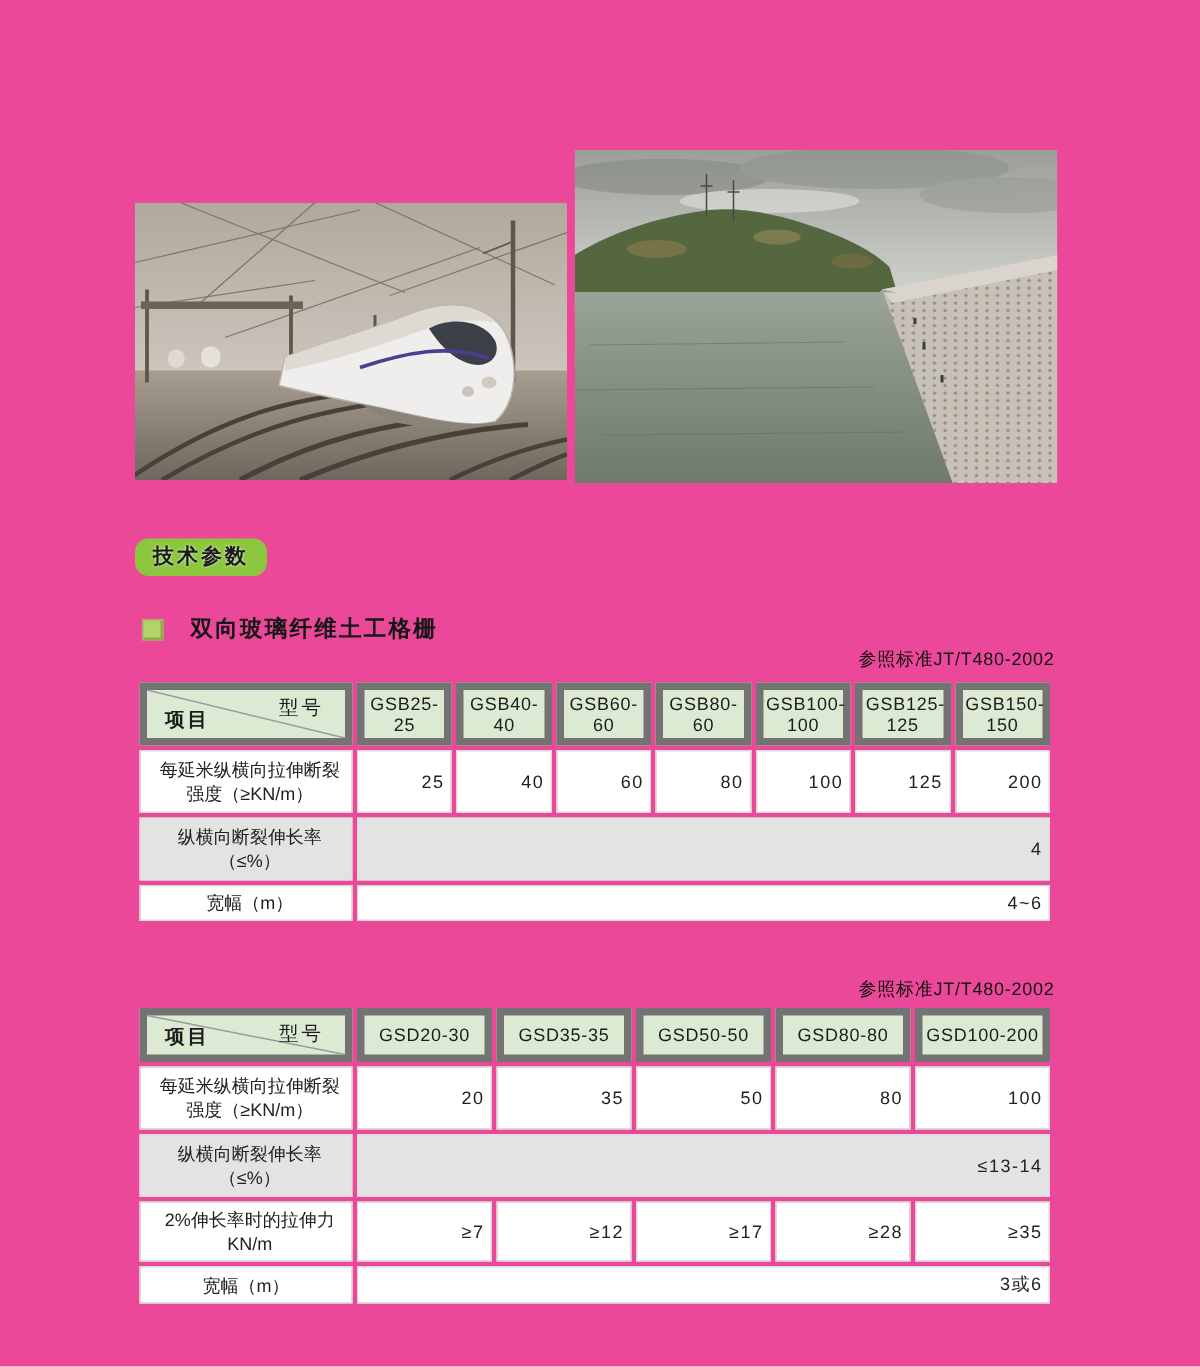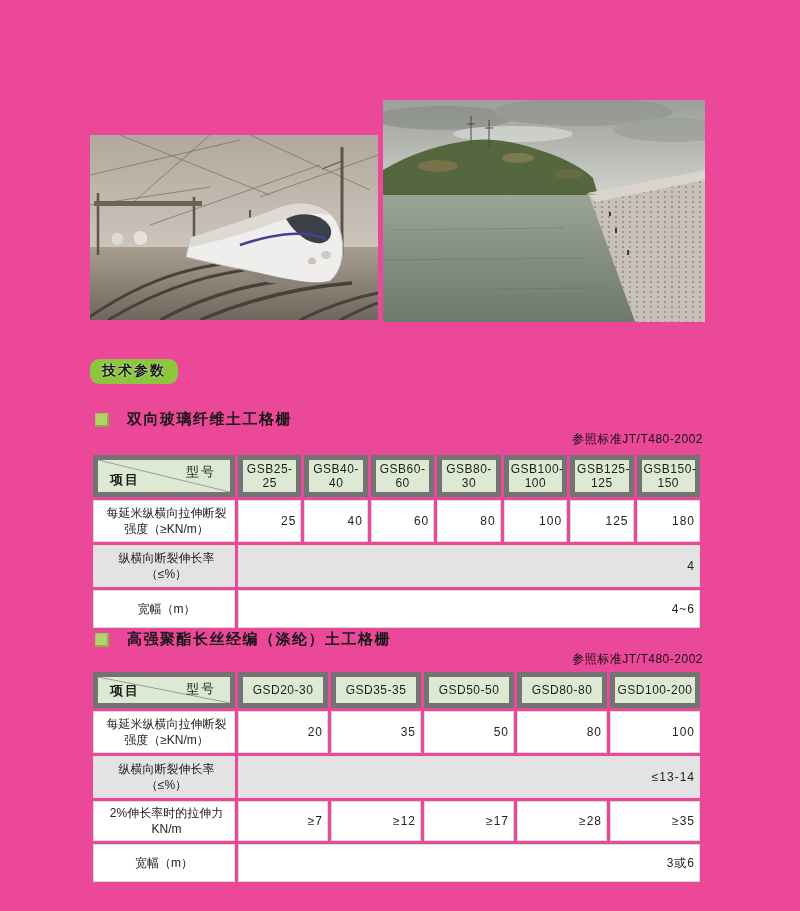--- a/index.html
+++ b/index.html
@@ -39,21 +39,21 @@
   .spec-table th { background:#dcead4; font-weight:400; color:#1d1d1d;
                    border:5px solid #737373; height:36px; padding:2px;
                    letter-spacing:.5px; text-align:center; }
   .spec-table td { background:#ffffff; border:1px solid #d9d9d9; color:#222;
                    text-align:right; padding:3px 4px; letter-spacing:1px; }
   .spec-table tr.shade td { background:#e3e3e3; border-color:#dedede; }
   .spec-table td.label { text-align:center; padding-left:9px; letter-spacing:0;
                          line-height:1.35; }
   .spec-table td.label.center { text-align:center; padding-left:4px; }
   .spec-table tr.two-line td { height:42px; }
-  .spec-table tr.one-line td { height:38px; }
+  .spec-table tr.one-line td { height:24px; }
 
   
   th.corner { position:relative; text-align:left; }
   th.corner .diag { position:absolute; left:0; top:0; width:100%; height:100%; }
   th.corner .c-top { position:absolute; top:3px; right:14px; font-size:13px; letter-spacing:2px; }
   th.corner .c-bottom { position:absolute; bottom:3px; left:12px; font-size:13px; letter-spacing:2px;font-weight:bold; }
 </style>
 </head>
 <body>
 
@@ -201,52 +201,48 @@
           <th class="corner">
             <svg class="diag" preserveAspectRatio="none" viewBox="0 0 100 100">
               <line x1="0" y1="0" x2="100" y2="100" stroke="#9a9a9a" stroke-width="1" vector-effect="non-scaling-stroke"></line>
             </svg>
             <span class="c-top">型号</span>
             <span class="c-bottom">项目</span>
           </th>
           <th>GSB25-25</th>
           <th>GSB40-40</th>
           <th>GSB60-60</th>
-          <th>GSB80-30</th>
+          <th>GSB80-60</th>
           <th>GSB100-100</th>
           <th>GSB125-125</th>
           <th>GSB150-150</th>
         </tr>
       </thead>
       <tbody>
         <tr class="two-line">
           <td class="label">每延米纵横向拉伸断裂<br>强度（≥KN/m）</td>
           <td>25</td>
           <td>40</td>
           <td>60</td>
           <td>80</td>
           <td>100</td>
           <td>125</td>
-          <td>180</td>
+          <td>200</td>
         </tr>
         <tr class="shade two-line">
           <td class="label">纵横向断裂伸长率<br>（≤%）</td>
           <td colspan="7">4</td>
         </tr>
         <tr class="one-line">
           <td class="label">宽幅（m）</td>
           <td colspan="7">4~6</td>
         </tr>
       </tbody>
     </table>
 
-  <div class="section-header sec2">
-    <span class="bullet"></span>
-    <span class="section-title">高强聚酯长丝经编（涤纶）土工格栅</span>
-  </div>
   <div class="standard std2">参照标准JT/T480-2002</div>
   <table class="spec-table tbl2">
       <colgroup>
         <col style="width:142px">
         <col>
         <col>
         <col>
         <col>
         <col>
       </colgroup>

